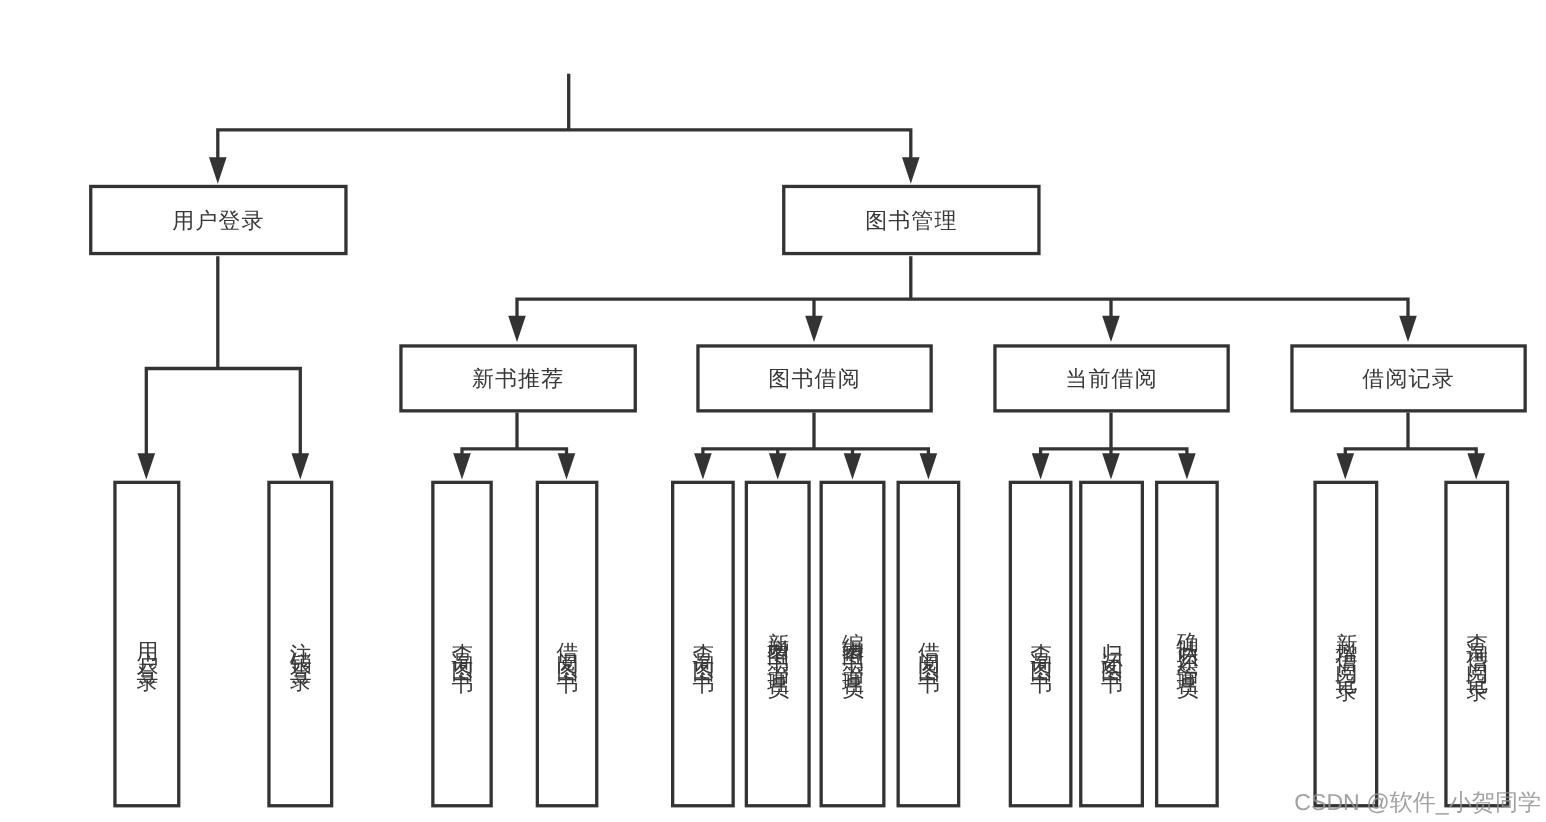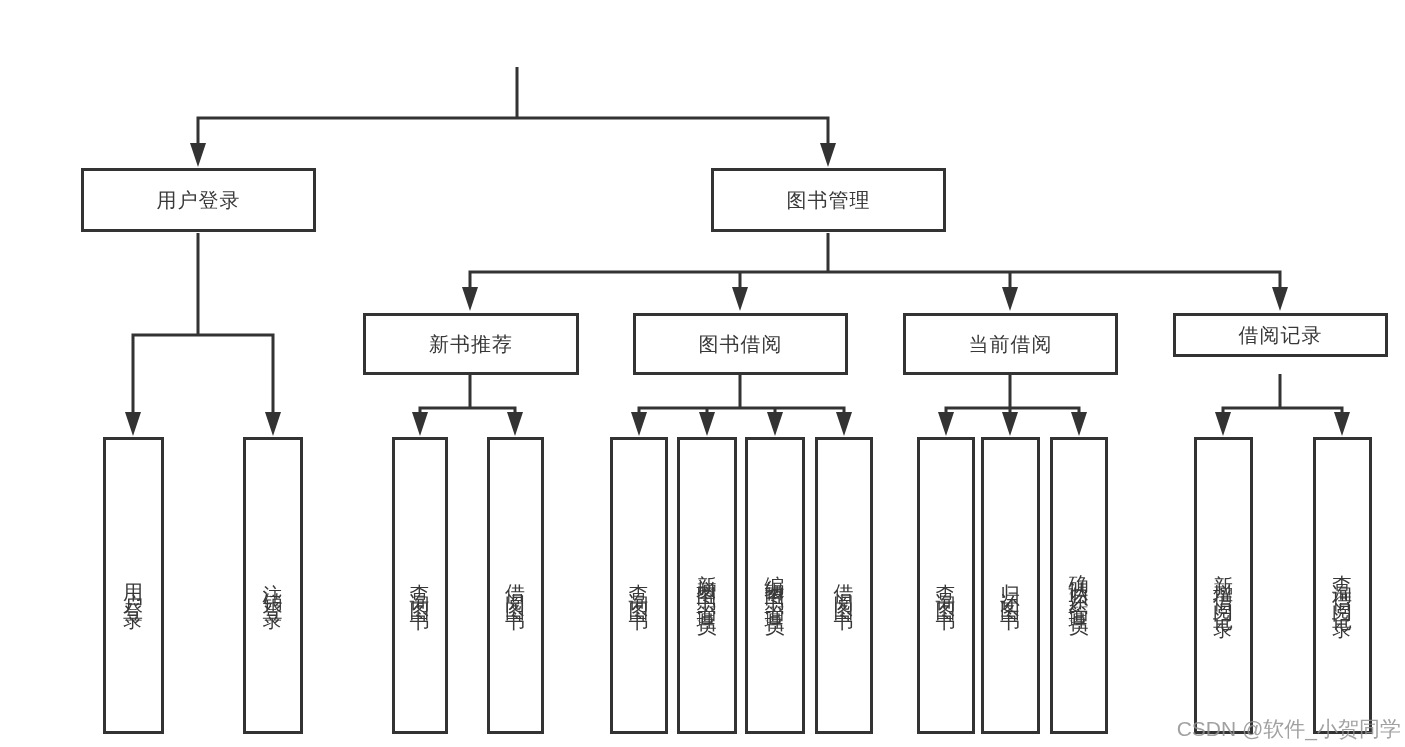--- a/index.html
+++ b/index.html
@@ -47,21 +47,21 @@
   .node.v.dense .label {
     letter-spacing: 6px;
   }
   
   .n-root   { left: 12px;  top: 13px;  width: 1010px; height: 56px; }
   .n-login  { left: 81px;  top: 168px; width: 235px;  height: 64px; }
   .n-mgmt   { left: 711px; top: 168px; width: 235px;  height: 64px; }
   .n-l3-0   { left: 363px;  top: 313px; width: 216px; height: 62px; }
   .n-l3-1   { left: 633px;  top: 313px; width: 215px; height: 62px; }
   .n-l3-2   { left: 903px;  top: 313px; width: 215px; height: 62px; }
-  .n-l3-3   { left: 1173px; top: 313px; width: 215px; height: 44px; }
+  .n-l3-3   { left: 1173px; top: 313px; width: 215px; height: 62px; }
   .n-g1a { left: 103px;  top: 437px; width: 61px; height: 297px; }
   .n-g1b { left: 243px;  top: 437px; width: 60px; height: 297px; }
   .n-g2a { left: 392px;  top: 437px; width: 56px; height: 297px; }
   .n-g2b { left: 487px;  top: 437px; width: 57px; height: 297px; }
   .n-g3a { left: 610px;  top: 437px; width: 58px; height: 297px; }
   .n-g3b { left: 677px;  top: 437px; width: 60px; height: 297px; }
   .n-g3c { left: 745px;  top: 437px; width: 60px; height: 297px; }
   .n-g3d { left: 815px;  top: 437px; width: 58px; height: 297px; }
   .n-g4a { left: 917px;  top: 437px; width: 58px; height: 297px; }
   .n-g4b { left: 981px;  top: 437px; width: 59px; height: 297px; }

